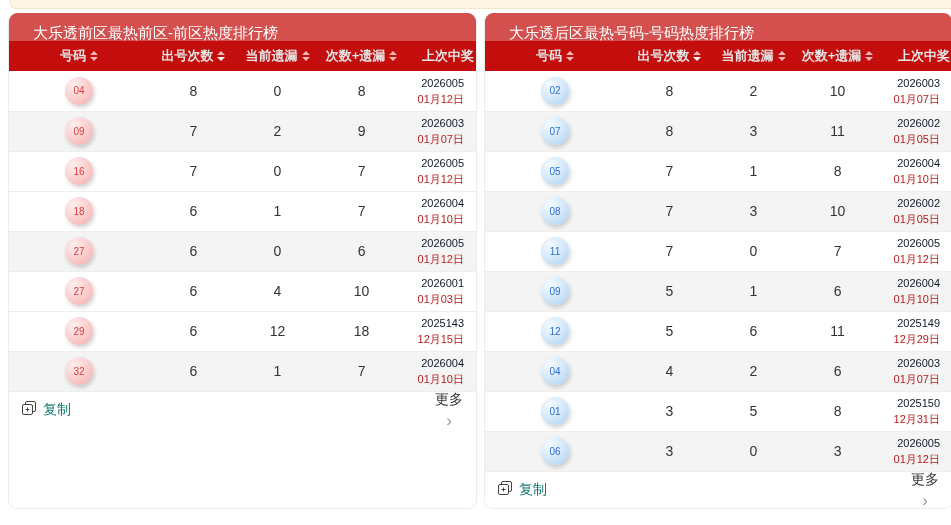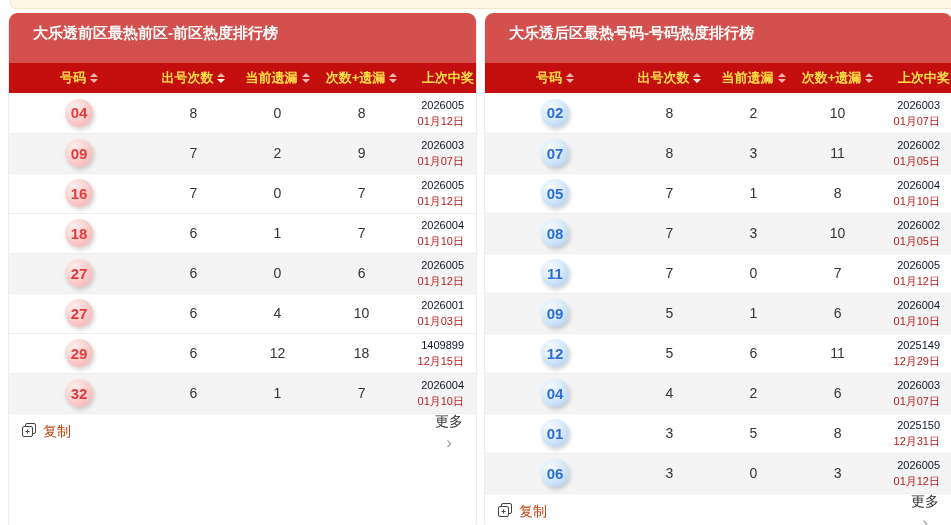--- a/index.html
+++ b/index.html
@@ -17,29 +17,29 @@
     border-radius: 0 0 0 6px;
   }
   .panels { display: flex; gap: 7px; padding: 4px 0 0 8px; }
   .panel {
     flex: none; width: 469px;
     background: #fff;
     border: 1px solid #ececec; border-top: none;
     border-radius: 9px; overflow: hidden;
   }
   .panel-title {
-    height: 50px; line-height: 40px; padding-left: 24px;
+    height: 28px; line-height: 40px; padding-left: 24px;
     background: var(--title-bg, #d4504e);
-    color: #fff; font-size: 15px; font-weight: bold;
+    color: #fff; font-size: 15px; font-weight: normal;
     white-space: nowrap;
   }
   table { width: 100%; border-collapse: collapse; table-layout: fixed; }
   thead th {
     background: var(--header-bg, #c40d0d);
-    color: #fde047; font-size: 13px; font-weight: bold;
+    color: #e5e5e5; font-size: 13px; font-weight: bold;
     height: 30px; text-align: center; padding: 0;
   }
   thead th.last { text-align: right; padding-right: 2px; }
   .th-wrap { display: inline-flex; align-items: center; }
   .arr { display: inline-flex; flex-direction: column; gap: 2px; margin-left: 4px; }
   .arr i { display: block; width: 0; height: 0;
     border-left: 4px solid transparent; border-right: 4px solid transparent; }
   .arr .up   { border-bottom: 4px solid var(--sort-inactive, #f0b6b6); }
   .arr .down { border-top: 4px solid var(--sort-inactive, #f0b6b6); }
   .arr .down.active { border-top-color: var(--sort-active, #ffffff); }
@@ -47,42 +47,42 @@
     height: 40px; padding: 0; text-align: center;
     font-size: 14px; color: #333;
     border-bottom: 1px solid #ededed;
     background: #fff;
   }
   tbody tr.alt td { background: #f4f4f4; }
   tbody td.last { text-align: right; padding-right: 12px; }
   .ball {
     display: inline-flex; width: 28px; height: 28px; border-radius: 50%;
     align-items: center; justify-content: center;
-    font-size: 15px; font-weight: bold;
+    font-size: 10px; font-weight: normal;
     box-shadow: 1.5px 2.5px 4px rgba(0,0,0,0.18);
     vertical-align: middle;
   }
   .ball.red {
     background: radial-gradient(circle at 32% 28%, #feeeee 0%, #fbd2d2 45%, #f3aaaa 100%);
     color: var(--ball-red-text, #e23b3b);
   }
   .ball.blue {
     background: radial-gradient(circle at 32% 28%, #f4faff 0%, #d8eafa 45%, #abcdf0 100%);
     color: var(--ball-blue-text, #2f6fd4);
     text-align: right;
   }
   .period { font-size: 11px; color: #0f172a; line-height: 16px; }
   .date   { font-size: 11px; color: #b91c1c; line-height: 16px; }
   .panel-footer {
     height: 36px; display: flex; align-items: center;
     justify-content: space-between; padding: 0 13px;
     background: #fff;
   }
   .copy-btn { display: flex; align-items: center; gap: 6px;
-    color: #c2410c; font-size: 14px; cursor: pointer; }
+    color: #0f766e; font-size: 14px; cursor: pointer; }
   .more-link { display: flex; align-items: center; gap: 3px;
     color: #333; font-size: 14px; cursor: pointer; flex-direction: column; }
   .more-link .chev { color: #999; font-size: 17px; line-height: 1; }
 </style>
 </head>
 <body>
 
 <div class="notice-strip"></div>
 
 <div class="panels">
@@ -178,21 +178,21 @@
               <div class="period">2026001</div>
               <div class="date">01月03日</div>
             </td>
           </tr>
           <tr>
             <td><span class="ball red">29</span></td>
             <td>6</td>
             <td>12</td>
             <td>18</td>
             <td class="last">
-              <div class="period">1409899</div>
+              <div class="period">2025143</div>
               <div class="date">12月15日</div>
             </td>
           </tr>
           <tr class="alt">
             <td><span class="ball red">32</span></td>
             <td>6</td>
             <td>1</td>
             <td>7</td>
             <td class="last">
               <div class="period">2026004</div>

